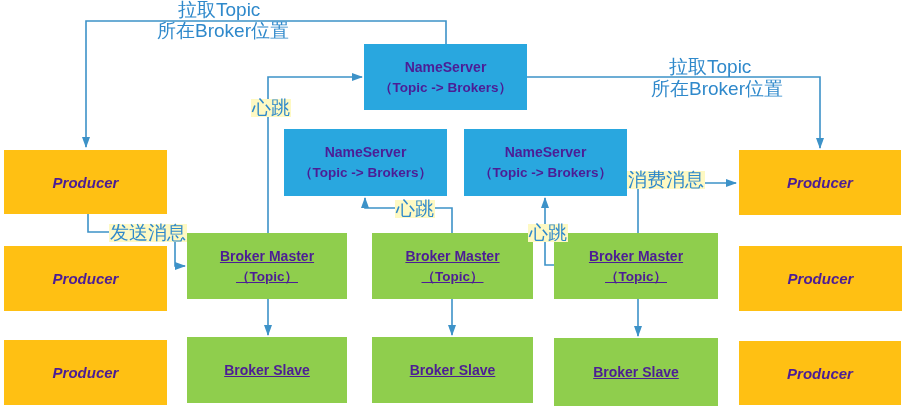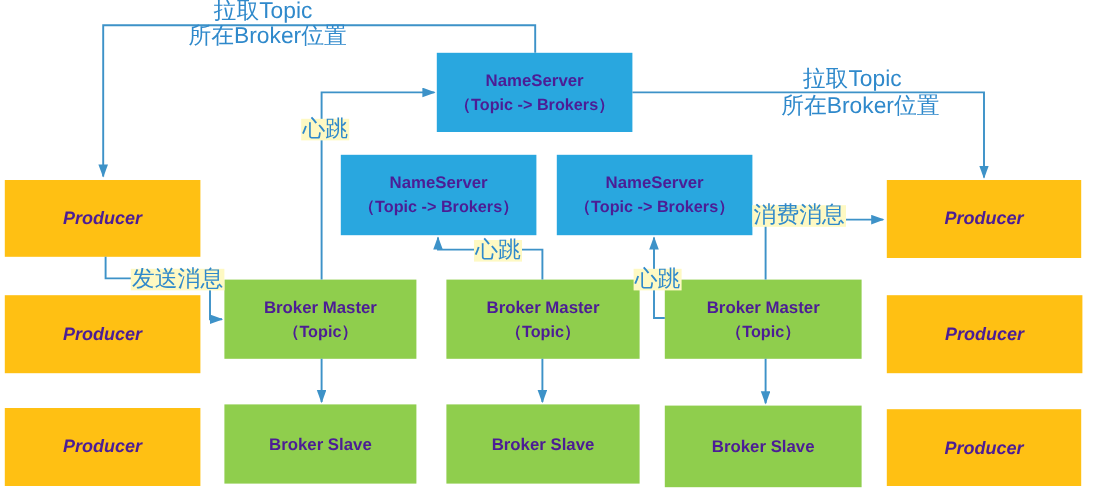--- a/index.html
+++ b/index.html
@@ -7,21 +7,21 @@
   .canvas { position:relative; width:921px; height:413px; background:#ffffff; overflow:hidden; }
 
   .node {
     position:absolute; display:flex; flex-direction:column;
     align-items:center; justify-content:center; 
     color:#4c1d95; font-weight:bold;
   }
   .node .title    { font-size:14px; line-height:17px; }
   .node .subtitle { font-size:13.5px; line-height:16px; margin-top:4px; }
   .node.ns       { background:var(--nameserver-fill); }
-  .node.broker   { background:var(--broker-fill); }
+  .node.broker   { background:var(--broker-fill);text-decoration:underline; }
   .node.producer { background:var(--producer-fill); }
   .node.producer .title { font-size:15px;font-style:italic; }
 
   svg.edges { position:absolute; left:0; top:0; width:921px; height:413px; pointer-events:none; }
   .edge { fill:none; stroke:var(--edge-color); stroke-width:1.6px; }
   .arrowhead { fill:var(--edge-color); stroke:none; }
 
   .edge-label {
     position:absolute; color:var(--edge-label-color);
     font-size:19px; line-height:18px; white-space:nowrap;

